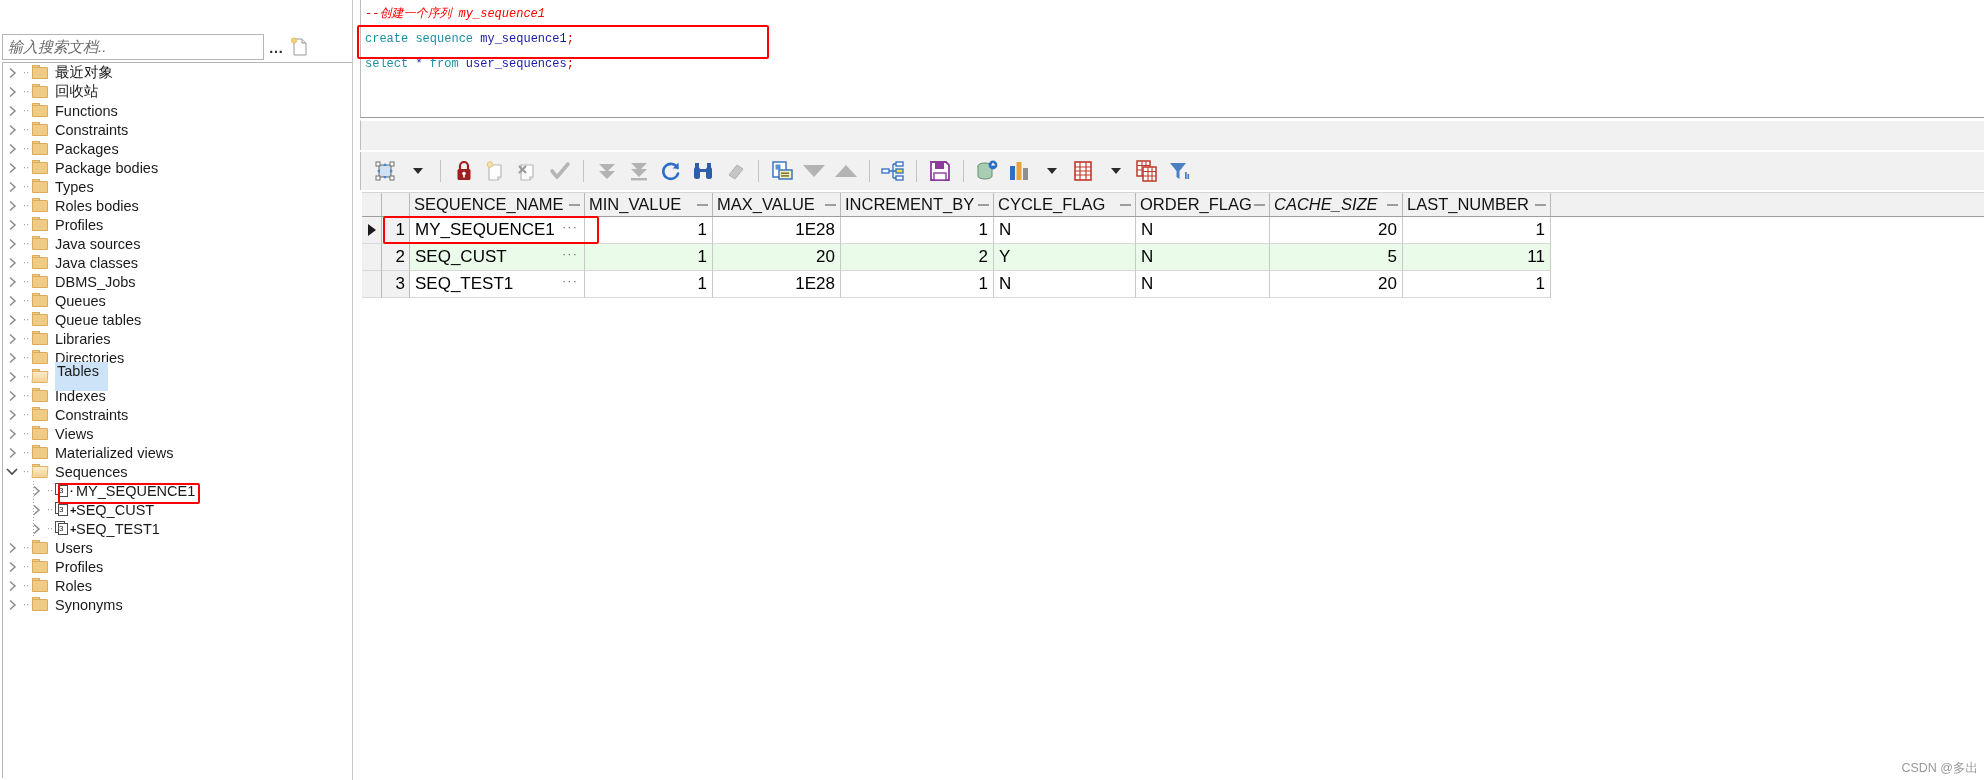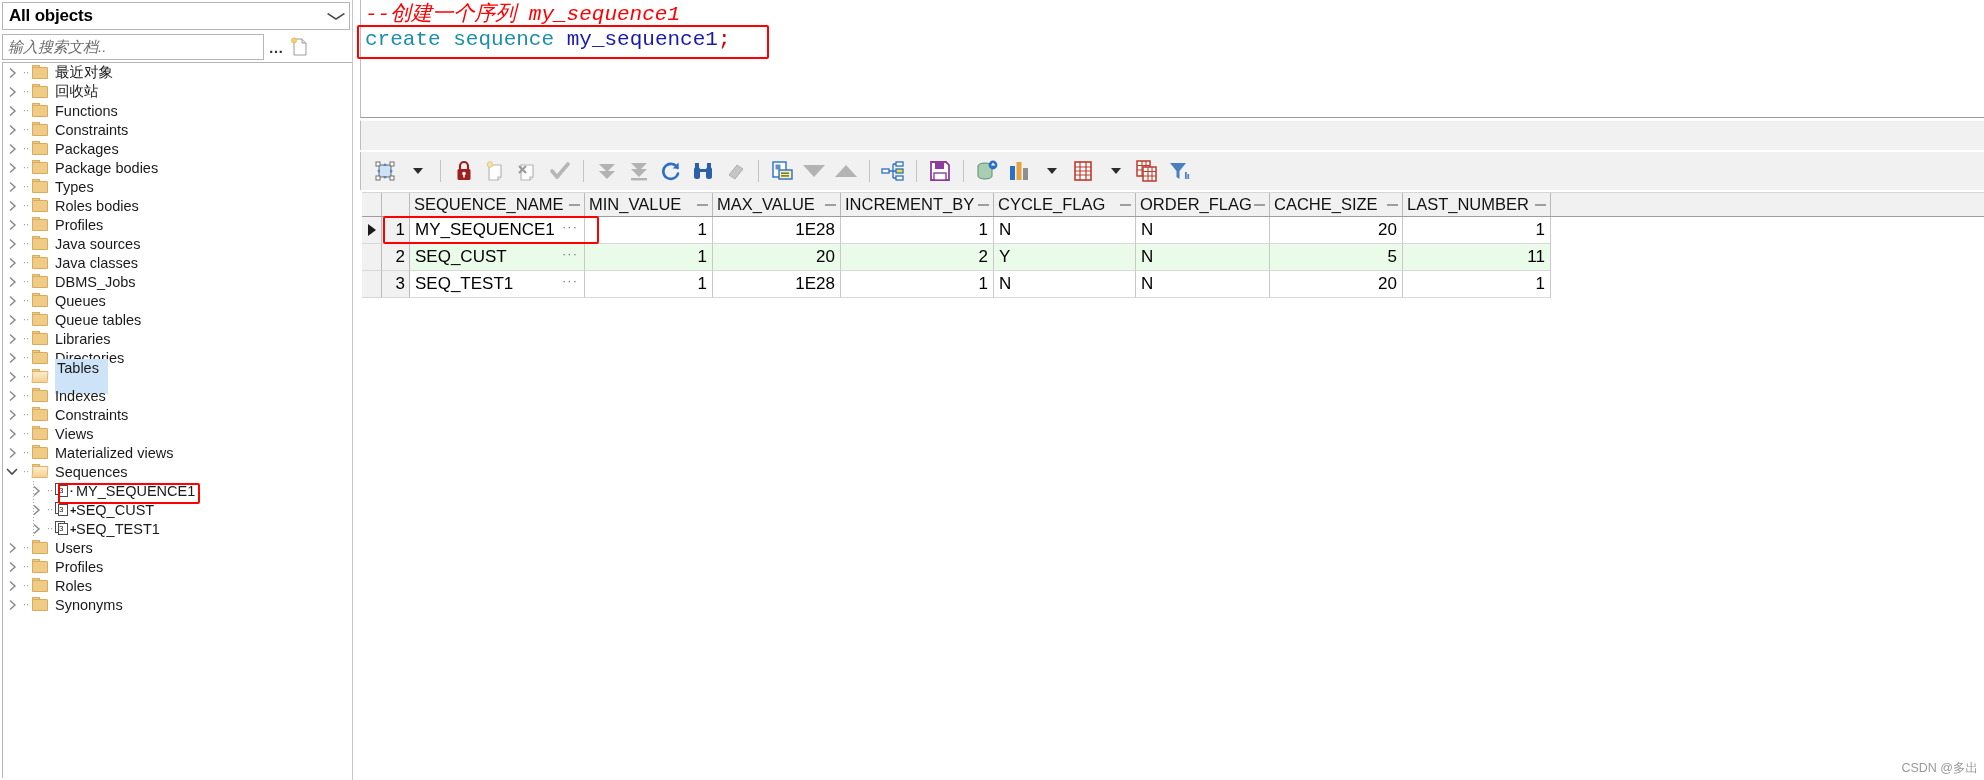--- a/index.html
+++ b/index.html
@@ -105,21 +105,21 @@
     background: #f0cb85; border: 1px solid #d9ab5a;
     border-bottom: none; border-radius: 1px 1px 0 0;
   }
   .folder.open .body {
     background: linear-gradient(180deg,#fdeccb 0%, #f4d092 100%);
     border-color: #e0b263;
     transform: skewX(-4deg);
   }
   .tlabel { font-size: 14.5px; color: #1a1a1a; }
   .tnode.sel .tlabel {
-    background: #cde3f7; padding: 1px 9px 18px 2px;
+    background: #cde3f7; padding: 1px 9px 12px 2px;
   }
   .seq-icon {
     width: 19px; flex: 0 0 19px; height: 15px;
     position: relative; margin-right: 2px;
   }
   .seq-icon .s1, .seq-icon .s2 {
     position: absolute; width: 10px; height: 12px;
     border: 1px solid #4b4b4b; background: #fff;
   }
   .seq-icon .s1 { left: 0px; top: 0px; }
@@ -157,21 +157,21 @@
     position: absolute; left: 6px; top: 0;
     width: 1624px; height: 118px;
     background: #ffffff;
     border-left: 1px solid #bdbdbd;
     border-bottom: 1px solid #9b9b9b;
     padding: 2px 0 0 4px;
   }
   .sqlline {
     height: 25px; line-height: 25px;
     font-family: "Liberation Mono", monospace;
-    font-size: 21px;
+    font-size: 12px;
     white-space: pre;
   }
   .sql-comment { color: #ff0000; font-style: italic; }
   .kw  { color: #1c8fa8; }
   .ident { color: #1a1aa8; }
   .punc { color: #c00; }
   .star { color: #1a1aa8; }
 
   #split {
     position: absolute; left: 6px; top: 120px;
@@ -286,28 +286,20 @@
     font-size: 12.5px; color: #9a9a9a;
   }
 </style>
 </head>
 <body>
 
 <div id="app">
 
   <div id="left-panel">
 
-    <div class="obj-select">
-      <span class="label">All objects</span>
-      <span class="chev">
-        <svg width="14" height="9" viewBox="0 0 14 9">
-            <path d="M1 1.5 L7 7 L13 1.5" stroke="#4a4a4a" stroke-width="1.4" fill="none"></path>
-          </svg>
-      </span>
-    </div>
 
     <div class="search-row">
       <div class="search-box">
         <span class="ph">输入搜索文档..</span>
       </div>
       <div class="dots-btn">…</div>
       <div class="newdoc-btn">
         <svg width="18" height="20" viewBox="0 0 18 20">
           <path d="M4 2 H12 L16 6 V18 H4 Z" fill="#fff" stroke="#9a9a9a" stroke-width="1"></path>
           <path d="M12 2 V6 H16" fill="#e8e8e8" stroke="#9a9a9a" stroke-width="1"></path>
@@ -704,20 +696,21 @@
       </div>
 
     <div class="redbox" style="left:58px; top:483px; width:142px; height:21px;"></div>
   </div>
 
   <div id="right-panel">
 
     <div id="editor">
         <div class="sqlline"><span class="sql-comment">--创建一个序列 my_sequence1</span></div>
         <div class="sqlline"><span class="kw">create</span><span> </span><span class="kw">sequence</span><span> </span><span class="ident">my_sequence1</span><span class="punc">;</span></div>
+        <div class="sqlline"><span class="kw">select</span><span> </span><span class="star">*</span><span> </span><span class="kw">from</span><span> </span><span class="ident">user_sequences</span><span class="punc">;</span></div>
       </div>
 
     <div class="redbox" style="left:3px; top:25px; width:412px; height:34px;"></div>
 
     <div id="split"></div>
 
     <div id="toolbar">
 
       <div class="tbitem">
         <svg width="22" height="22" viewBox="0 0 22 22">
@@ -911,21 +904,21 @@
           <span class="grip"></span>
         </div>
         <div class="gh" style="width: 142px; flex: 0 0 142px;">
           <span>CYCLE_FLAG</span>
           <span class="grip"></span>
         </div>
         <div class="gh" style="width: 134px; flex: 0 0 134px;">
           <span>ORDER_FLAG</span>
           <span class="grip"></span>
         </div>
-        <div class="gh" style="width: 133px; flex: 0 0 133px;">
+        <div class="gh" style="width: 133px; flex: 0 0 133px; font-style: italic;">
           <span>CACHE_SIZE</span>
           <span class="grip"></span>
         </div>
         <div class="gh" style="width: 148px; flex: 0 0 148px;">
           <span>LAST_NUMBER</span>
           <span class="grip"></span>
         </div>
       </div>
     <div id="grid-body">
         <div class="gridrow gr">

